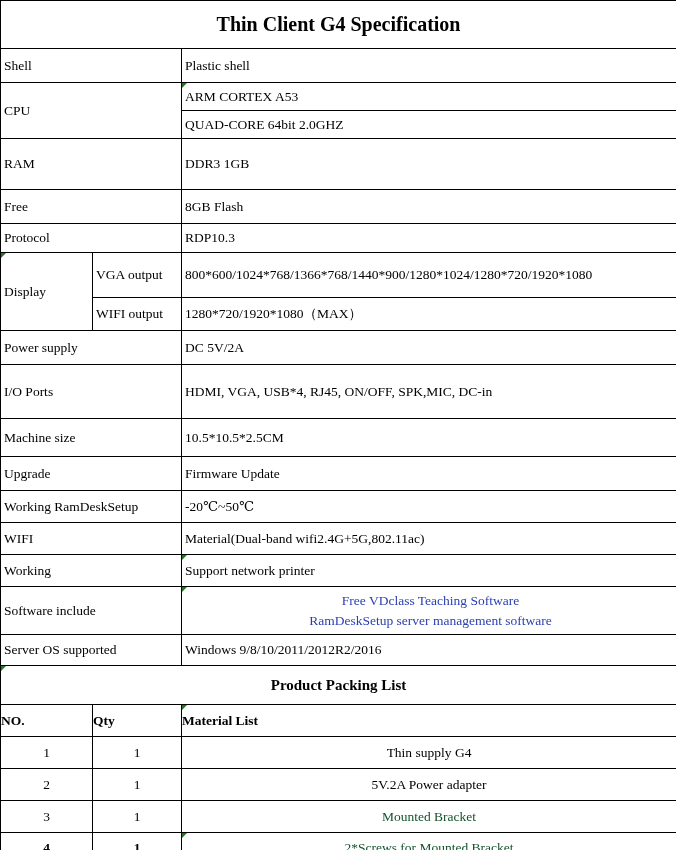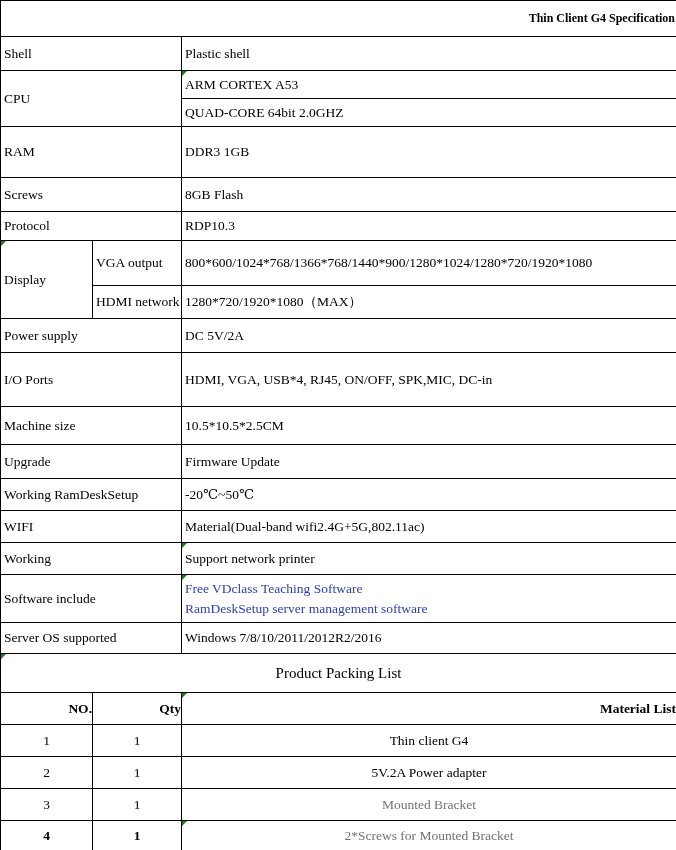--- a/index.html
+++ b/index.html
@@ -1,25 +1,25 @@
 <!DOCTYPE html>
 <html><head>
 <meta charset="utf-8">
 <style>
   html, body { margin: 0; padding: 0; background: #ffffff; }
   body { width: 676px; height: 850px; overflow: hidden; font-family: "Liberation Serif", "DejaVu Serif", serif; color: #000; }
   .sheet { position: relative; width: 676px; height: 850px; }
   table { border-collapse: collapse; table-layout: fixed; position: absolute; left: 0; top: 0; width: 676px; }
   td { border: 1px solid #000; padding: 0 0 0 3px; font-size: 13.5px; vertical-align: middle; overflow: hidden; white-space: nowrap; }
-  .title { text-align: right; font-weight: bold; font-size: 12px; padding: 1px; }
-  .section { text-align: center; font-weight: normal; font-size: 15px; padding: 0; }
-  .hdr { text-align: right; font-weight: bold; font-size: 13.5px; padding: 0; }
+  .title { text-align: center; font-weight: bold; font-size: 20px; padding: 12px; }
+  .section { text-align: center; font-weight: bold; font-size: 15px; padding: 0; }
+  .hdr { text-align: left; font-weight: bold; font-size: 13.5px; padding: 0; }
   .center { text-align: center; padding: 0; }
-  .link { color: #2a3fb3; }
-  .soft { color: #737373; }
+  .link { color: #2a3fb3; text-align: center; }
+  .soft { color: #14532d; }
   .bold { font-weight: bold; }
   .bottom td { border-bottom: 3px solid #000; }
   .tick { position: relative; }
   .tick::before { content: ""; position: absolute; left: 0; top: 0; width: 0; height: 0; border-top: 5px solid #1f7a1f; border-right: 5px solid transparent; }
   .line2 { display: block; line-height: 20px; }
 </style>
 </head>
 <body>
 
 <div class="sheet">
@@ -42,34 +42,34 @@
     <td class="tick">ARM CORTEX A53</td>
   </tr>
   <tr style="height:28px">
     <td>QUAD-CORE 64bit  2.0GHZ</td>
   </tr>
   <tr style="height:51px">
     <td colspan="2">RAM</td>
     <td>DDR3 1GB</td>
   </tr>
   <tr style="height:34px">
-    <td colspan="2">Screws</td>
+    <td colspan="2">Free</td>
     <td>8GB Flash</td>
   </tr>
   <tr style="height:29px">
     <td colspan="2">Protocol</td>
     <td>RDP10.3</td>
   </tr>
   <tr style="height:45px">
     <td rowspan="2" class="tick">Display</td>
     <td>VGA output</td>
     <td>800*600/1024*768/1366*768/1440*900/1280*1024/1280*720/1920*1080</td>
   </tr>
   <tr style="height:33px">
-    <td>HDMI network</td>
+    <td>WIFI output</td>
     <td>1280*720/1920*1080（MAX）</td>
   </tr>
   <tr style="height:34px">
     <td colspan="2">Power supply</td>
     <td>DC 5V/2A</td>
   </tr>
   <tr style="height:54px">
     <td colspan="2">I/O Ports</td>
     <td>HDMI, VGA, USB*4, RJ45, ON/OFF, SPK,MIC, DC-in</td>
   </tr>
@@ -95,34 +95,34 @@
   </tr>
   <tr style="height:48px">
     <td colspan="2">Software include</td>
     <td class="tick link">
       <span class="line2">Free VDclass Teaching Software</span>
       <span class="line2">RamDeskSetup server management software</span>
     </td>
   </tr>
   <tr style="height:31px">
     <td colspan="2">Server OS supported</td>
-    <td>Windows 7/8/10/2011/2012R2/2016</td>
+    <td>Windows 9/8/10/2011/2012R2/2016</td>
   </tr>
   <tr style="height:39px">
     <td colspan="3" class="section tick">Product Packing List</td>
   </tr>
   <tr style="height:32px">
     <td class="hdr">NO.</td>
     <td class="hdr">Qty</td>
     <td class="hdr tick">Material List</td>
   </tr>
   <tr style="height:32px">
     <td class="center">1</td>
     <td class="center">1</td>
-    <td class="center">Thin client G4</td>
+    <td class="center">Thin supply G4</td>
   </tr>
   <tr style="height:32px">
     <td class="center">2</td>
     <td class="center">1</td>
     <td class="center">5V.2A Power adapter</td>
   </tr>
   <tr style="height:32px">
     <td class="center">3</td>
     <td class="center">1</td>
     <td class="center soft">Mounted Bracket</td>

